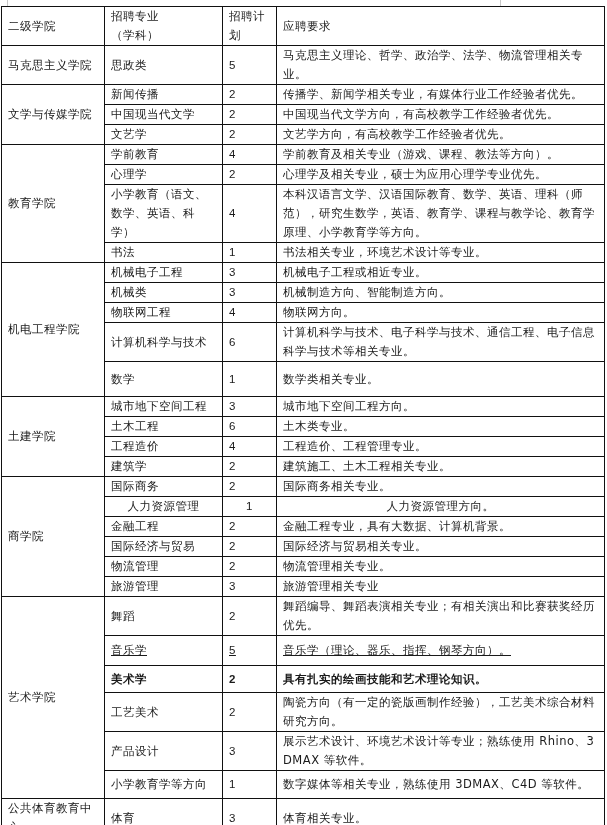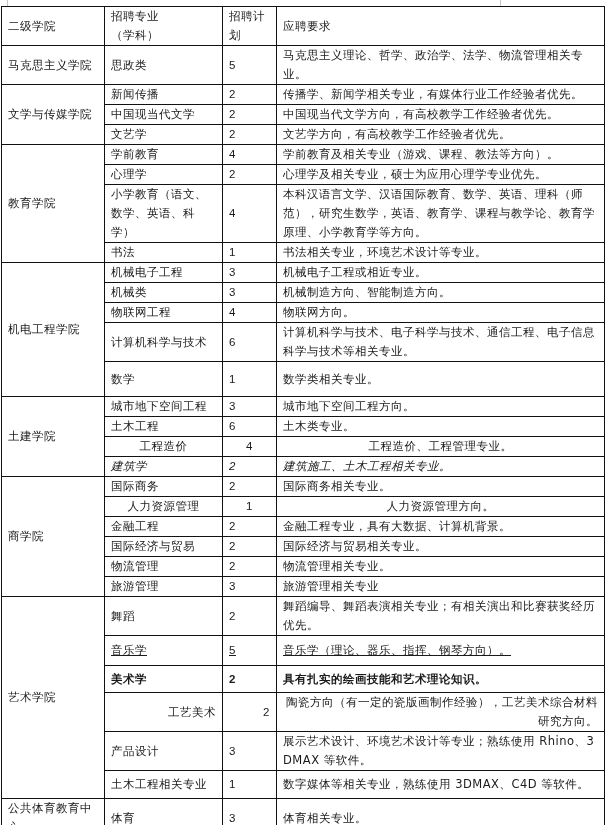--- a/index.html
+++ b/index.html
@@ -110,26 +110,26 @@
         <td rowspan="4">土建学院</td>
         <td>城市地下空间工程</td>
         <td class="num">3</td>
         <td>城市地下空间工程方向。</td>
       </tr>
       <tr style="height: 20px;">
         <td>土木工程</td>
         <td class="num">6</td>
         <td>土木类专业。</td>
       </tr>
-      <tr style="height: 20px; text-align: center;">
+      <tr style="height: 20px;">
         <td>工程造价</td>
         <td class="num">4</td>
         <td>工程造价、工程管理专业。</td>
       </tr>
-      <tr style="height: 19px; font-style: italic;">
+      <tr style="height: 19px;">
         <td>建筑学</td>
         <td class="num">2</td>
         <td>建筑施工、土木工程相关专业。</td>
       </tr>
       <tr style="height: 20px;">
         <td rowspan="6">商学院</td>
         <td>国际商务</td>
         <td class="num">2</td>
         <td>国际商务相关专业。</td>
       </tr>
@@ -167,32 +167,32 @@
       <tr style="height: 30px; text-decoration: underline;">
         <td>音乐学</td>
         <td class="num">5</td>
         <td>音乐学（理论、器乐、指挥、钢琴方向）。</td>
       </tr>
       <tr style="height: 27px; font-weight: bold;">
         <td>美术学</td>
         <td class="num">2</td>
         <td>具有扎实的绘画技能和艺术理论知识。</td>
       </tr>
-      <tr style="height: 32px; text-align: right;">
+      <tr style="height: 32px;">
         <td>工艺美术</td>
         <td class="num">2</td>
         <td>陶瓷方向（有一定的瓷版画制作经验），工艺美术综合材料研究方向。</td>
       </tr>
       <tr style="height: 39px;">
         <td>产品设计</td>
         <td class="num">3</td>
         <td>展示艺术设计、环境艺术设计等专业；熟练使用 Rhino、3DMAX 等软件。</td>
       </tr>
       <tr style="height: 28px;">
-        <td>土木工程相关专业</td>
+        <td>小学教育学等方向</td>
         <td class="num">1</td>
         <td>数字媒体等相关专业，熟练使用 3DMAX、C4D 等软件。</td>
       </tr>
       <tr style="height: 37px;">
         <td rowspan="1">公共体育教育中心</td>
         <td>体育</td>
         <td class="num">3</td>
         <td>体育相关专业。</td>
       </tr>
     </tbody>

